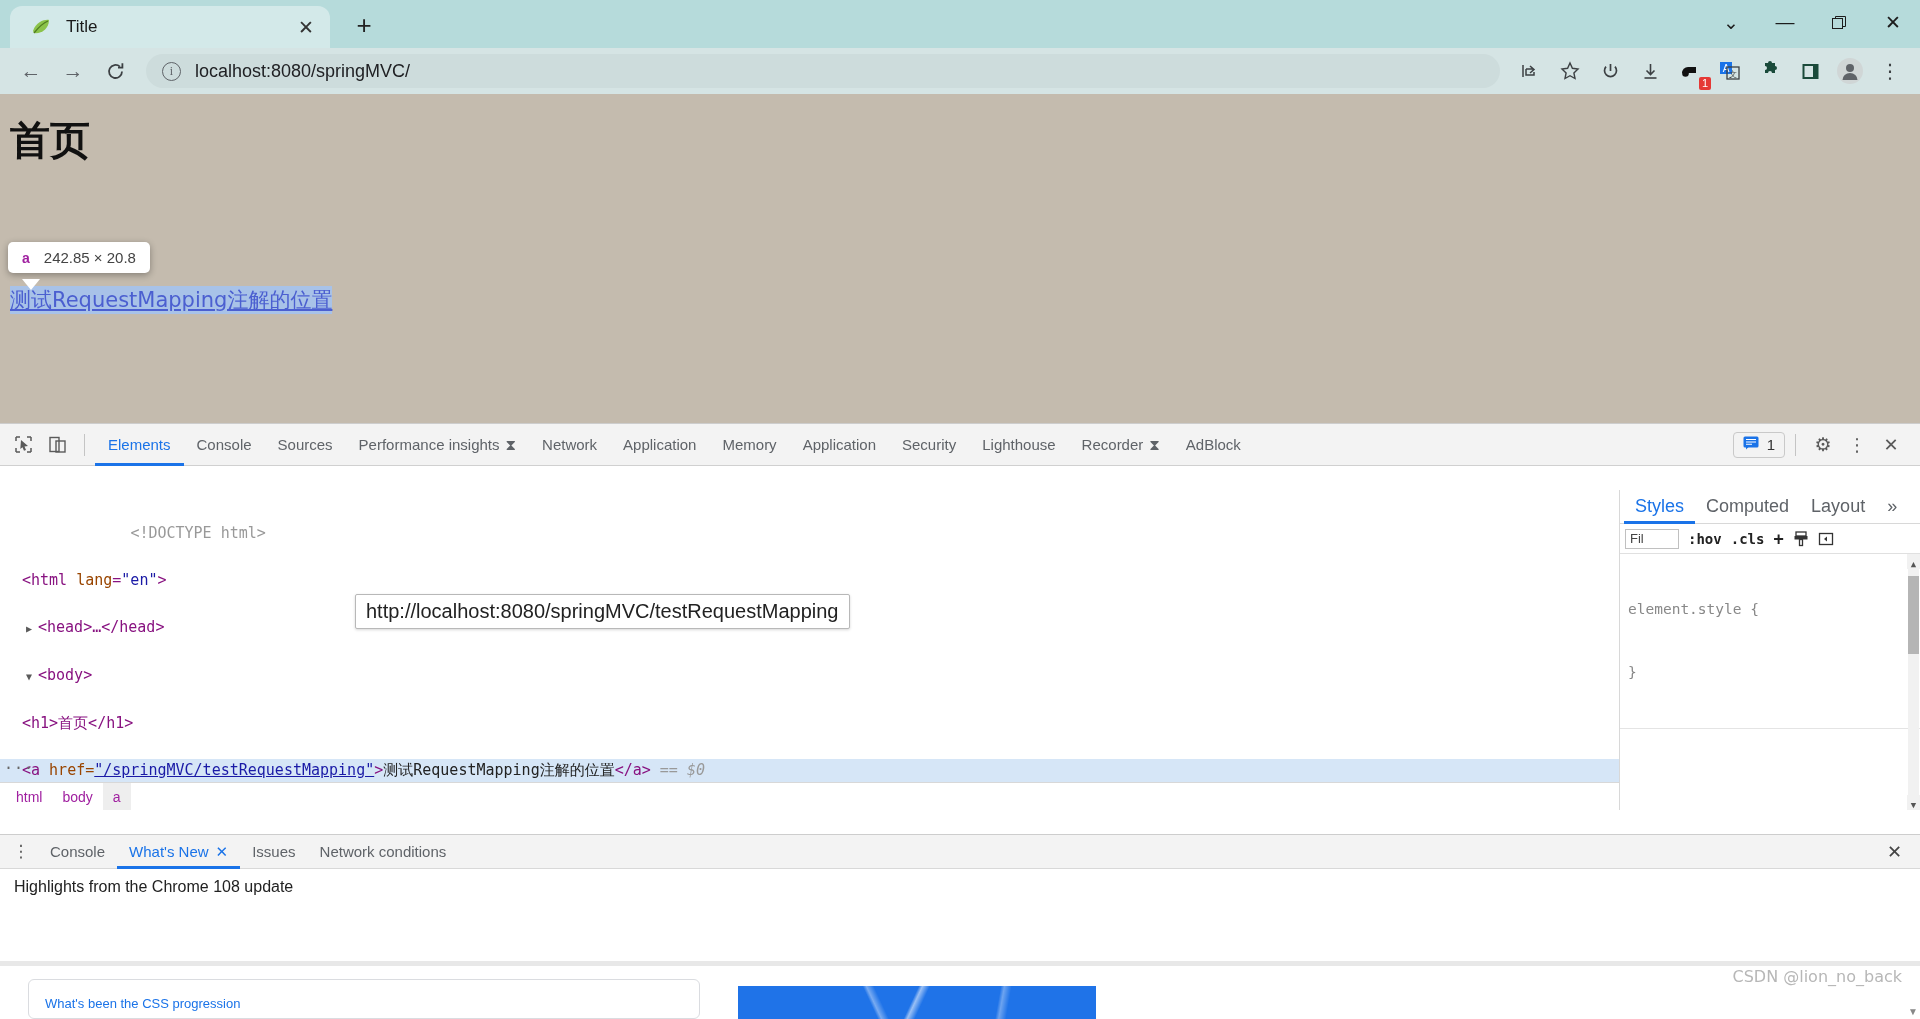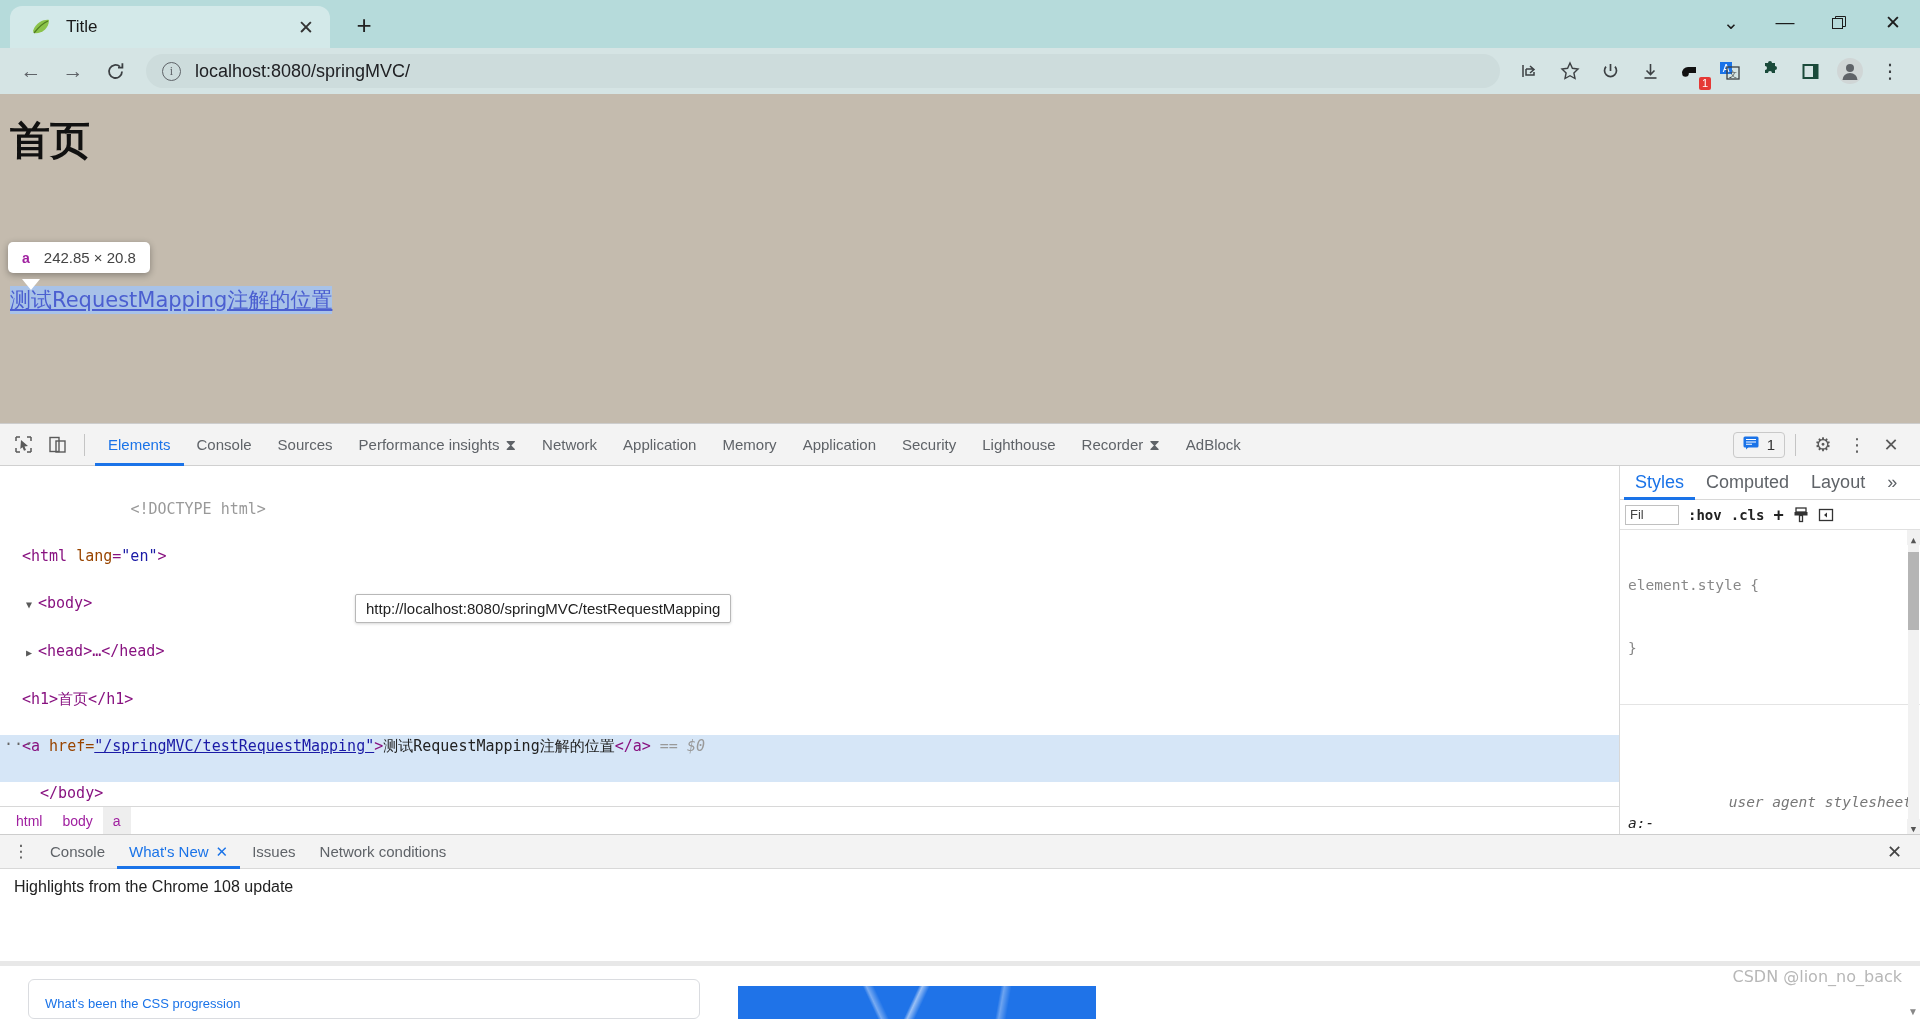--- a/index.html
+++ b/index.html
@@ -101,21 +101,21 @@
   .hl-dim { color: #444; }
   .hl-arrow {
     position: absolute; left: 22px; top: 185px; width: 0; height: 0;
     border-left: 9px solid transparent; border-right: 9px solid transparent;
     border-top: 11px solid #fff; z-index: 5;
   }
 
   
   .devtools {
     background: #fff; border-top: 1px solid #cdcdcd;
-    height: 479px; display: flex; flex-direction: column;
+    height: 479px; display: flex; flex-direction: column; gap: 24px;
   }
   .dt-tabbar {
     height: 42px; background: #f3f3f3; border-bottom: 1px solid #d0d0d0;
     display: flex; align-items: center; padding: 0 6px; flex: 0 0 auto;
   }
   .dt-iconbtn {
     width: 34px; height: 34px; display: flex; align-items: center;
     justify-content: center; color: #5a5a5a; flex: 0 0 auto;
   }
   .dt-sep { width: 1px; height: 22px; background: #c4c4c4; margin: 0 10px; }
@@ -158,21 +158,21 @@
   .c-attr { color: #994500; }
   .c-val { color: #1a1aa6; }
   .c-txt { color: #222; }
   .c-gray { color: #999; }
   .c-link { color: #1a1aa6; text-decoration: underline; }
   .c-eq { color: #999; font-style: italic; }
 
   .url-tooltip {
     position: absolute; left: 355px; top: 594px;
     background: #fff; border: 1px solid #b8b8b8; border-radius: 2px;
-    padding: 5px 10px; font-size: 15px; color: #222;
+    padding: 5px 10px; font-size: 20px; color: #222;
     font-family: "Liberation Sans", sans-serif; z-index: 6;
     box-shadow: 0 1px 3px rgba(0,0,0,.16);
   }
 
   .breadcrumb {
     height: 28px; border-top: 1px solid #d8d8d8; display: flex;
     align-items: center; padding: 0 6px; flex: 0 0 auto; background: #fff;
   }
   .crumb {
     padding: 0 10px; height: 28px; display: flex; align-items: center;
@@ -465,23 +465,23 @@
 
     <div class="dt-body">
 
       <div class="dom-pane">
         <div class="dom-tree">
           <div class="dnode">
             <span class="c-gray">&lt;!DOCTYPE html&gt;</span>
           </div>
           <div class="dnode"><span class="c-tag">&lt;html</span><span> </span><span class="c-attr">lang</span><span class="c-tag">=</span><span class="c-val">"en"</span><span class="c-tag">&gt;</span>
           </div>
+          <div class="dnode ind1"><span class="tw">▶</span><span class="c-tag">&lt;head&gt;…&lt;/head&gt;</span>
+          </div>
           <div class="dnode ind1"><span class="tw">▼</span><span class="c-tag">&lt;body&gt;</span>
-          </div>
-          <div class="dnode ind1"><span class="tw">▶</span><span class="c-tag">&lt;head&gt;…&lt;/head&gt;</span>
           </div>
           <div class="dnode ind2"><span class="c-tag">&lt;h1&gt;首页&lt;/h1&gt;</span>
           </div>
           <div class="dnode ind2 sel"><span class="c-tag">&lt;a </span><span class="c-attr">href=</span><span class="c-link">"/springMVC/testRequestMapping"</span><span class="c-tag">&gt;</span><span class="c-txt">测试RequestMapping注解的位置</span><span class="c-tag">&lt;/a&gt;</span><span> </span><span class="c-eq">== $0</span>
           </div>
           <div class="dnode ind1"><span class="c-tag">&lt;/body&gt;</span>
           </div>
 
         </div>
         <div class="breadcrumb">

